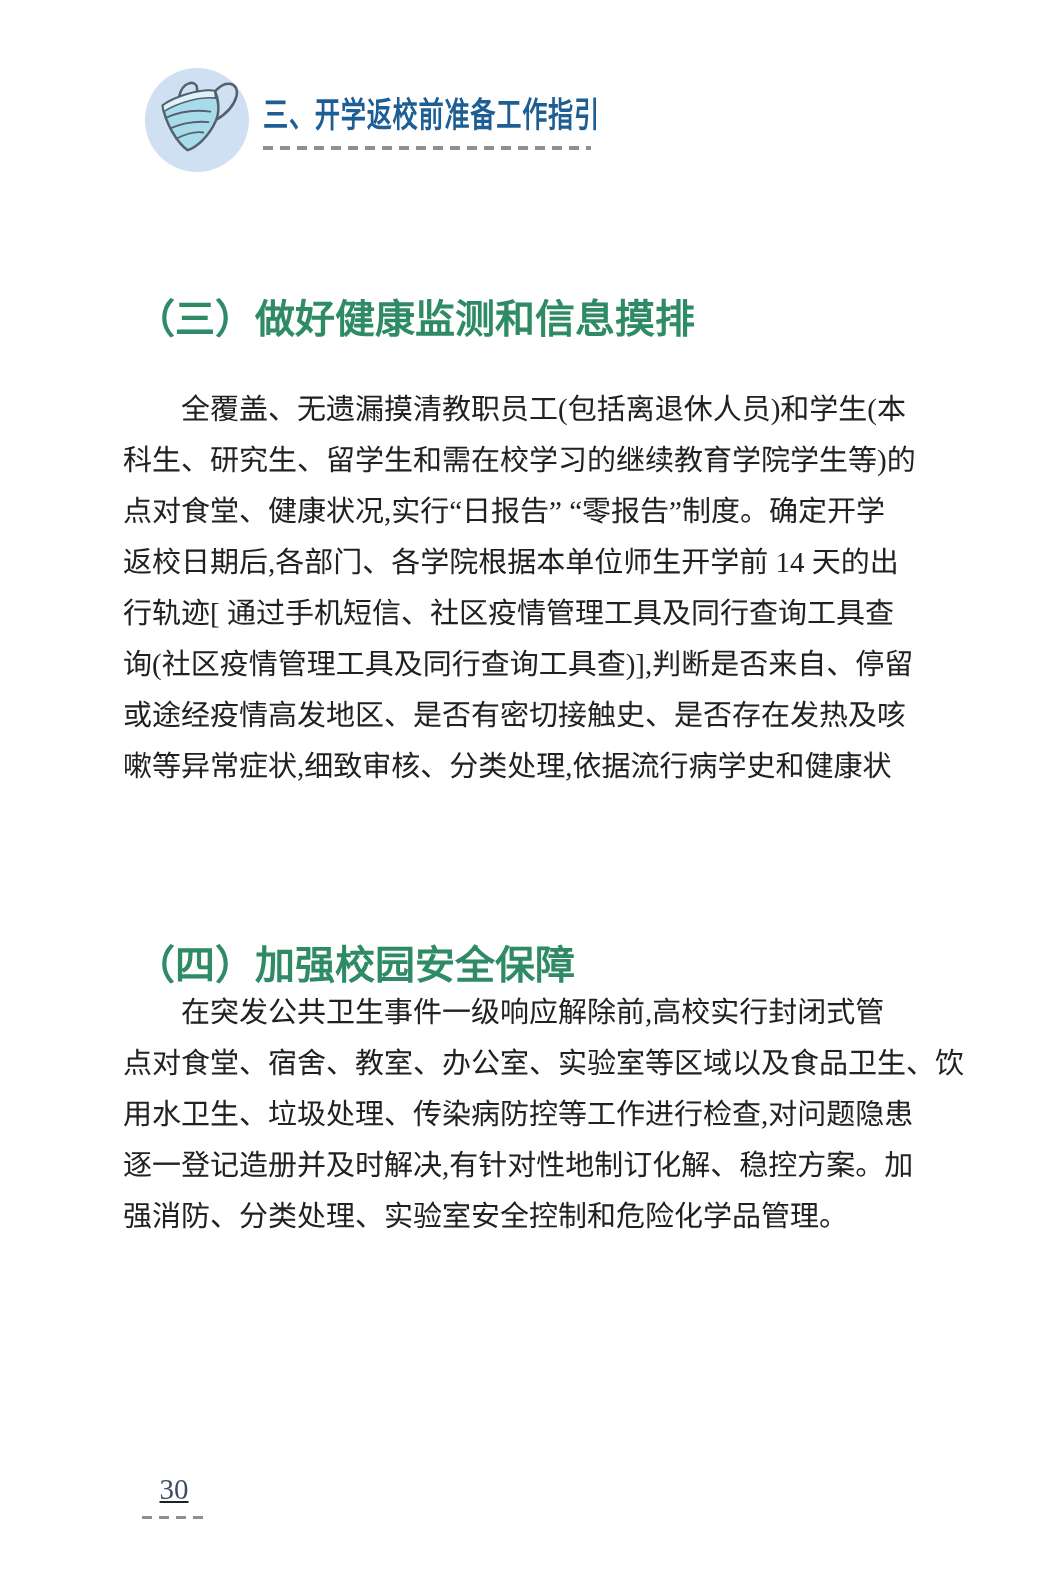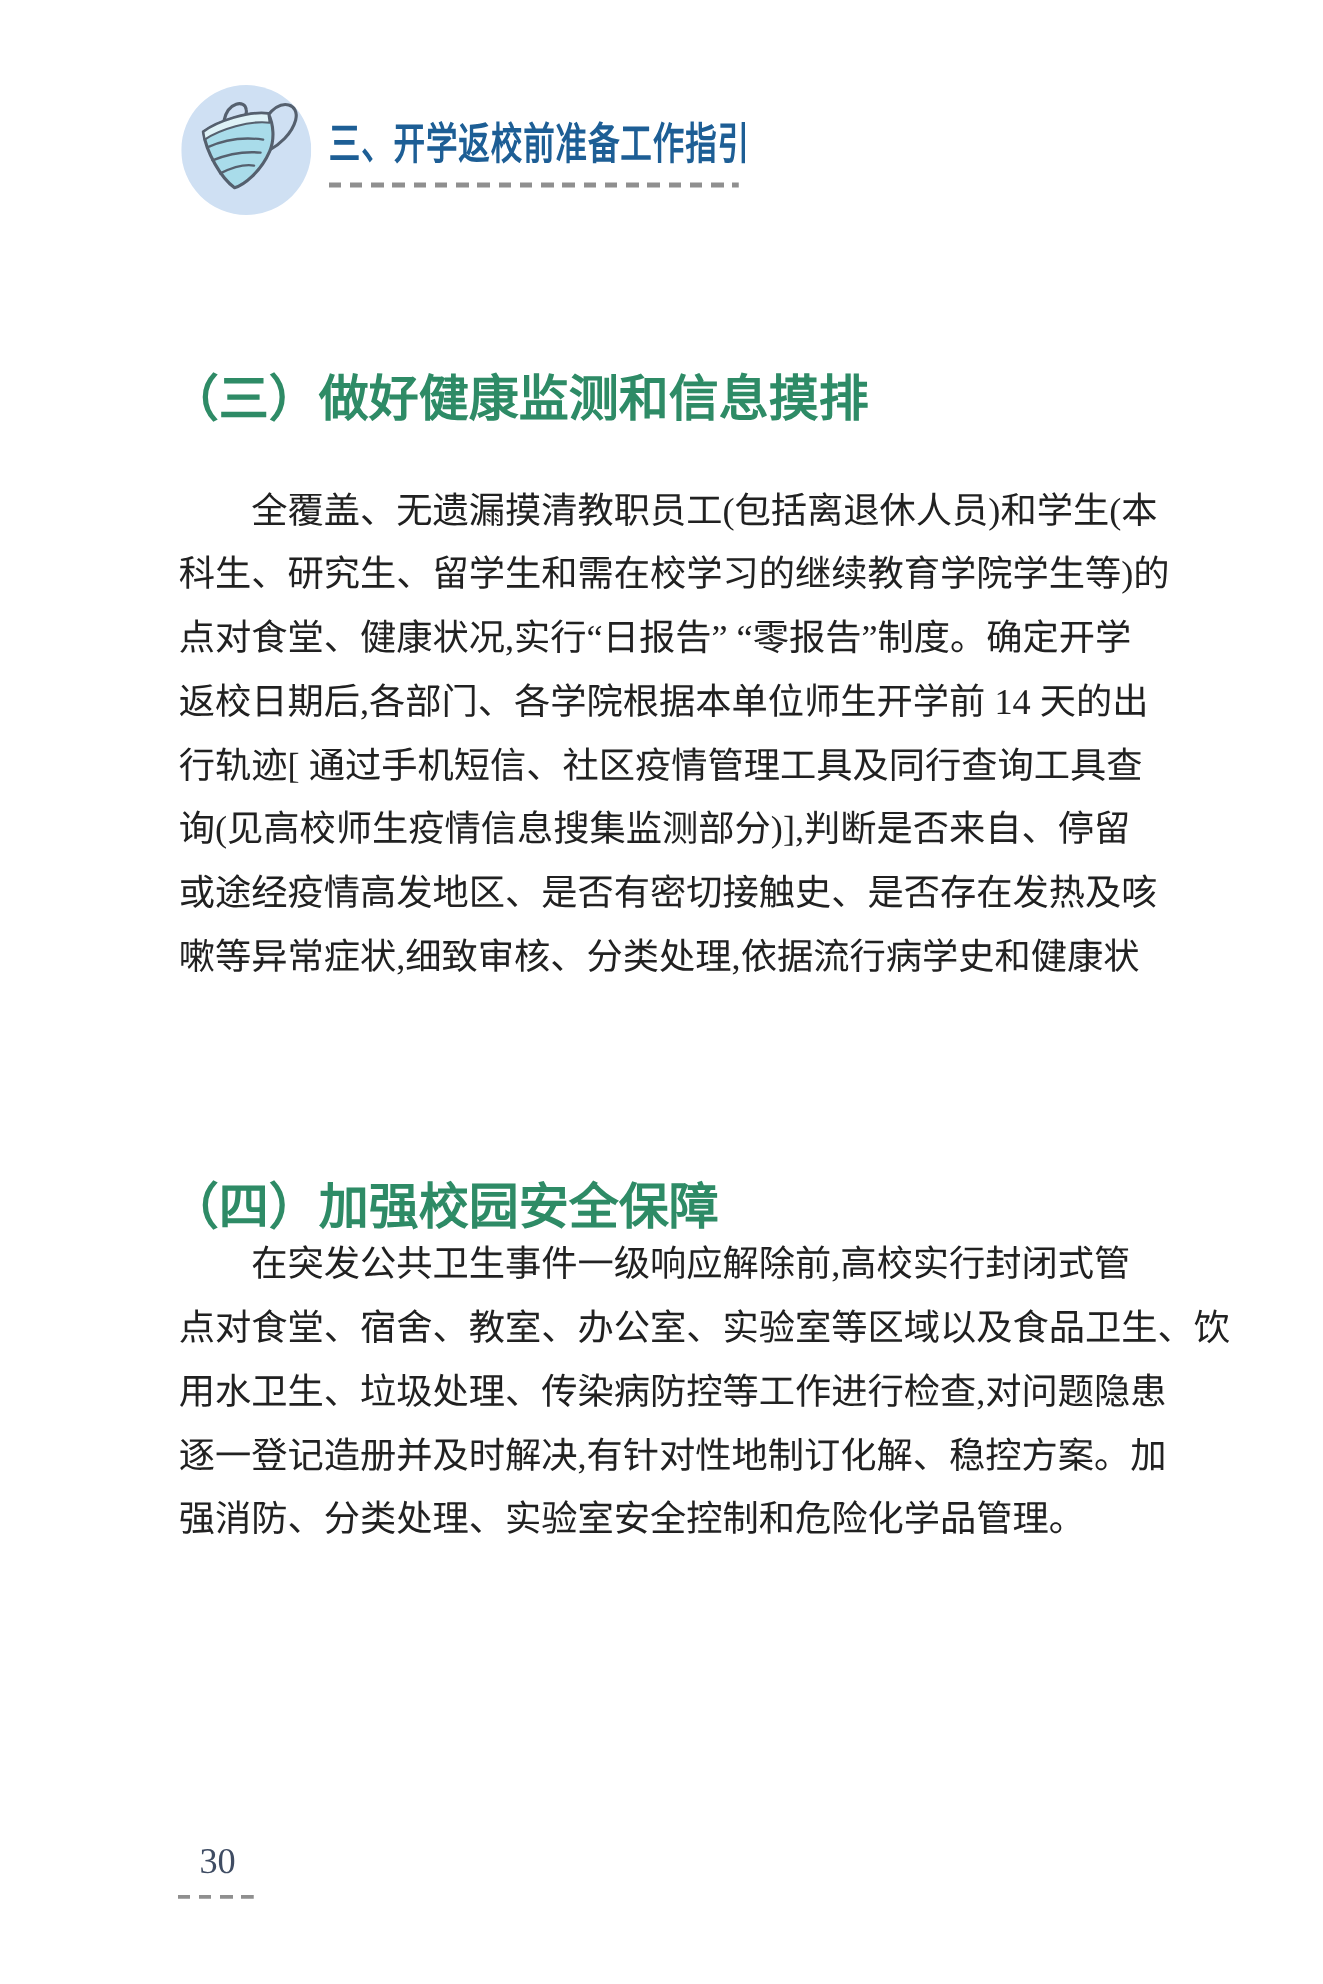--- a/index.html
+++ b/index.html
@@ -70,38 +70,38 @@
     line-height: 48px;
     font-weight: bold;
     color: var(--section-heading-green, #2e8b66);
     letter-spacing: 0px;
     white-space: nowrap;
   }
 
   
   .para {
     position: absolute;
-    left: 128px;
+    left: 108px;
     width: 760px;
   }
   .pl {
     height: 51px;
     line-height: 51px;
     font-size: 29px;
     color: var(--body-text, #212121);
     text-align: justify;
     text-align-last: justify;
     white-space: nowrap;
     overflow: visible;
   }
   .pl.first { text-indent: 2em; }
   .pl.last  { text-align-last: left; }
 
   
-  .doc-footer { position: absolute; left: 127px; top: 1472px; width: 64px; }
+  .doc-footer { position: absolute; left: 127px; top: 1472px; width: 64px; text-decoration: underline; }
   .page-number {
     text-align: center;
     font-size: 29px;
     line-height: 1.2;
     color: var(--page-number-color, #3f4c63);
   }
   .page-dashes {
     margin-top: 9px;
     width: 61px;
     height: 3px;
@@ -134,21 +134,21 @@
   </header>
 
   <h2 class="sec-heading" style="top:296px">（三）做好健康监测和信息摸排</h2>
 
   <div class="para" style="top:384px">
     <div class="pl first">全覆盖、无遗漏摸清教职员工(包括离退休人员)和学生(本</div>
     <div class="pl">科生、研究生、留学生和需在校学习的继续教育学院学生等)的</div>
     <div class="pl">点对食堂、健康状况,实行“日报告” “零报告”制度。确定开学</div>
     <div class="pl">返校日期后,各部门、各学院根据本单位师生开学前 14 天的出</div>
     <div class="pl">行轨迹[ 通过手机短信、社区疫情管理工具及同行查询工具查</div>
-    <div class="pl">询(见高校师生疫情信息搜集监测部分)],判断是否来自、停留</div>
+    <div class="pl">询(社区疫情管理工具及同行查询工具查)],判断是否来自、停留</div>
     <div class="pl">或途经疫情高发地区、是否有密切接触史、是否存在发热及咳</div>
     <div class="pl">嗽等异常症状,细致审核、分类处理,依据流行病学史和健康状</div>
   </div>
 
   <h2 class="sec-heading" style="top:942px">（四）加强校园安全保障</h2>
 
   <div class="para" style="top:987px">
     <div class="pl first">在突发公共卫生事件一级响应解除前,高校实行封闭式管</div>
     <div class="pl">点对食堂、宿舍、教室、办公室、实验室等区域以及食品卫生、饮</div>
     <div class="pl">用水卫生、垃圾处理、传染病防控等工作进行检查,对问题隐患</div>

